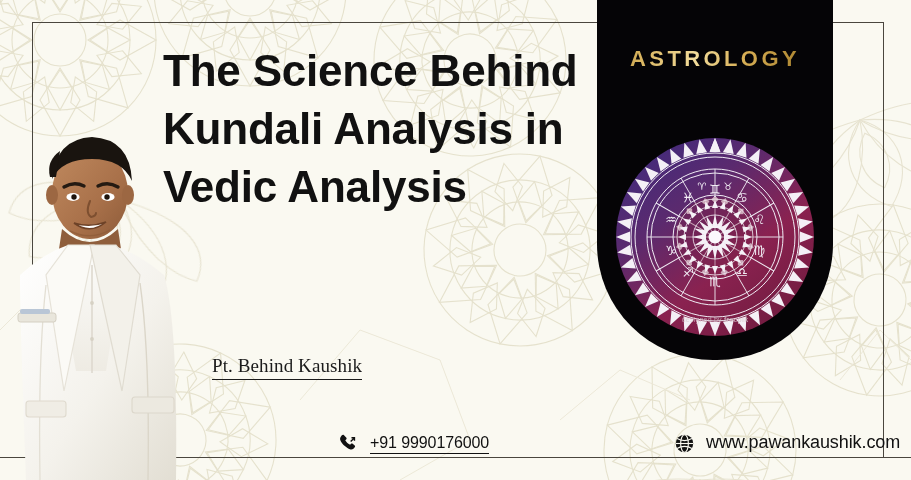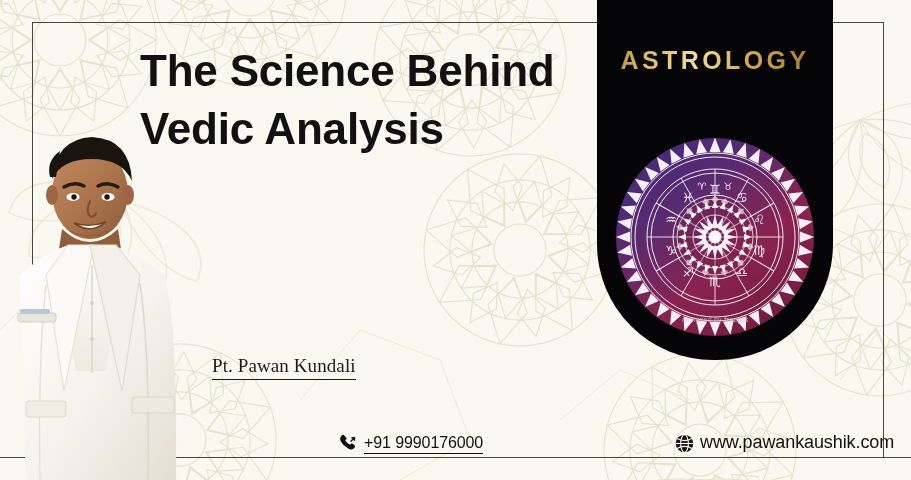--- a/index.html
+++ b/index.html
@@ -54,41 +54,41 @@
     position: absolute;
     left: 140px;
     top: 42px;
     width: 470px;
     font-size: 44px;
     line-height: 1.32;
     font-weight: bold;
     color: #111111;
     letter-spacing: -0.2px;
   }
-  .heading .ln { display: block; white-space: nowrap; }
+  .heading .ln { display: block; white-space: nowrap; margin-left: 23px; }
 
   
   .author {
     position: absolute;
     left: 212px;
     top: 355px;
     font-family: "Liberation Serif", serif;
     font-size: 19px;
     color: #1b1b1b;
     border-bottom: 1.3px solid #1b1b1b;
     padding-bottom: 2px;
     letter-spacing: 0.1px;
   }
 
   
   .contact {
     position: absolute;
     display: flex;
     align-items: center;
-    gap: 5px;
+    gap: 11px;
     bottom: 26px;
     font-size: 16px;
     color: #111;
   }
   .contact.phone { left: 338px; }
   .contact.web   { left: 674px; }
   .contact .label { border-bottom: 1.3px solid #111; padding-bottom: 1px; letter-spacing: -0.1px; }
   .contact.web .label { border-bottom: none; font-size: 18px; }
   .ic { width: 21px; height: 21px; display:block; flex: 0 0 auto; }
 
@@ -111,21 +111,21 @@
     background: #050406;
     border-bottom-left-radius: 116px;
     border-bottom-right-radius: 116px;
     overflow: hidden;
   }
   .panel-title {
     position: absolute;
     top: 46px;
     left: 0; right: 0;
     text-align: center;
-    font-size: 25px;
+    font-size: 22px;
     font-weight: bold;
     letter-spacing: 3.4px;
     background: linear-gradient(100deg,#8a6a22 0%,#d9b45e 18%,#f2dc9b 42%,#d7ae55 62%,#a8822d 88%);
     -webkit-background-clip: text;
     background-clip: text;
     color: transparent;
   }
   .wheel-wrap {
     position: absolute;
     left: 17px;
@@ -248,24 +248,25 @@
         <path d="M0 330 L40 290 L90 320"></path>
       </g>
     </g>
   </svg>
 
   <div class="frame"></div>
   <div class="frame-bottom"></div>
 
   <div class="heading">
     <span class="ln">The Science Behind</span>
+    <span class="ln">Kundali Analysis in</span>
     <span class="ln">Vedic Analysis</span>
   </div>
 
-  <div class="author">Pt. Pawan Kundali</div>
+  <div class="author">Pt. Behind Kaushik</div>
 
   <svg class="portrait" viewBox="0 0 205 355" aria-hidden="true">
     <defs>
       <linearGradient id="coatG" x1="0" y1="0" x2="1" y2="1">
         <stop offset="0%" stop-color="#ffffff"></stop>
         <stop offset="55%" stop-color="#f4f2ec"></stop>
         <stop offset="100%" stop-color="#e2ded3"></stop>
       </linearGradient>
       <linearGradient id="shirtG" x1="0" y1="0" x2="0" y2="1">
         <stop offset="0%" stop-color="#fdfdfb"></stop>

